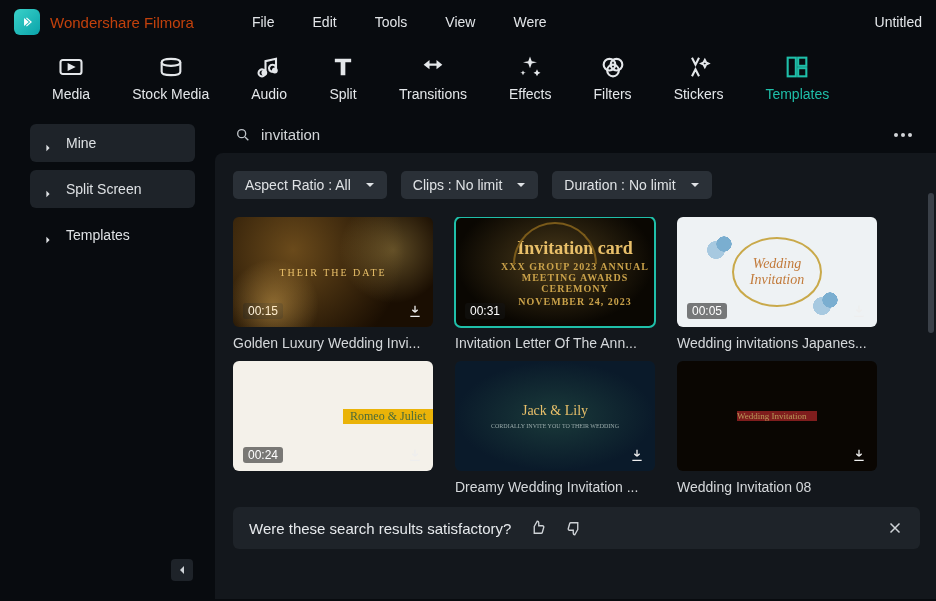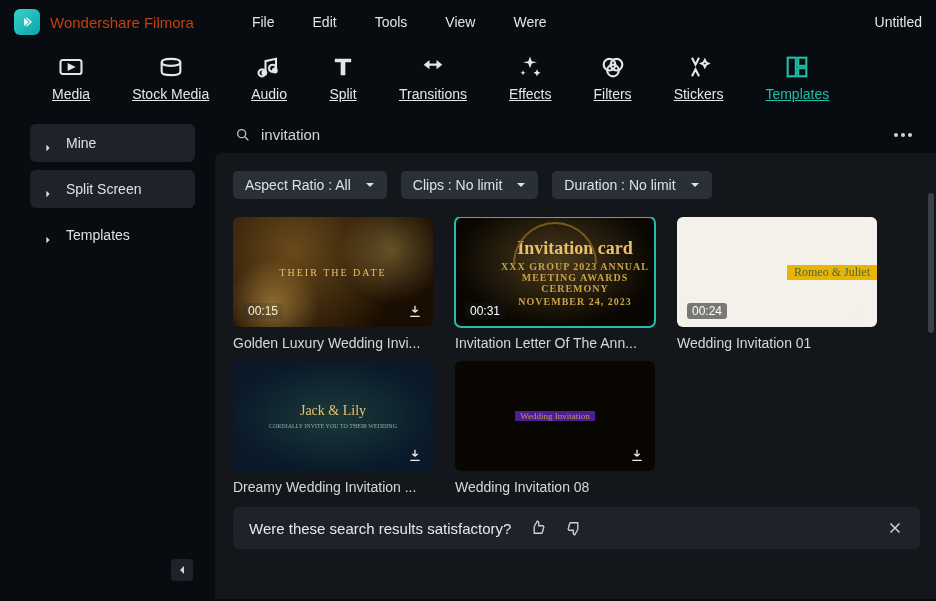--- a/index.html
+++ b/index.html
@@ -7,21 +7,21 @@
 .titlebar { display: flex; align-items: center; height: 44px; padding: 0 14px; gap: 10px; }
 .logo { width: 26px; height: 26px; background: linear-gradient(135deg,#3ad2c9,#0aa3aa); border-radius: 6px; display: flex; align-items: center; justify-content: center; }
 .logo svg { width: 14px; height: 14px; }
 .app-title { font-size: 15px; font-weight: 400; color: #c2410c; }
 .menubar { display: flex; gap: 38px; margin-left: 48px; font-size: 14px; color: #e2e5e8; }
 .menubar span { cursor: pointer; }
 .titlebar .spacer { flex: 1; }
 .docname { font-size: 14px; color: #e4e7ea; }
 
 .toolbar { display: flex; gap: 42px; padding: 10px 30px 14px 52px; align-items: flex-end; }
-.tool { display: flex; flex-direction: column; align-items: center; gap: 6px; cursor: pointer; color: #e4e7ea; text-decoration: underline; }
+.tool { display: flex; flex-direction: column; align-items: center; gap: 6px; cursor: pointer; color: #e4e7ea; }
 .tool .ticon { width: 28px; height: 26px; display: flex; align-items: center; justify-content: center; }
 .tool.active { color: #1fbfa9; }
 .tool span { font-size: 14px; }
 
 .body { display: flex; height: calc(601px - 44px - 74px); }
 .sidebar { width: 215px; padding: 8px 20px 8px 30px; display: flex; flex-direction: column; gap: 8px; position: relative; }
 .sbitem { display: flex; align-items: center; gap: 14px; height: 38px; padding-left: 14px; border-radius: 6px; cursor: pointer; color: #dee1e4; font-size: 14px; }
 .sbitem.hover { background: #1e2329; }
 .chev { width: 8px; height: 8px; display: inline-block; }
 .chev svg { width: 8px; height: 8px; }
@@ -73,21 +73,21 @@
 .t2 .wl { font-family: cursive; color: #c27a3a; font-size: 14px; font-style: italic; }
 .t3 { background: #f4f1ea; display:flex; }
 .t3 .left { width:55%; background:linear-gradient(135deg,#e8e0c8,#d0d8b8); }
 .t3 .right { width:45%; background:#eab308; display:flex; flex-direction:column; align-items:center; justify-content:center; gap:2px;}
 .t3 .nm { font-family: cursive; color:#4a6a3a; font-size:12px;}
 .t4 { background: radial-gradient(ellipse at 50% 50%, #1a3a3a 0%, #0a1a2a 70%); }
 .t4 .txt { color:#e9c06a; font-family:cursive; font-size:14px; text-align:center;}
 .t4 .sub2 { color:#9aa; font-size:6px; display:block; margin-top:4px;}
 .t5 { background: #0a0602; display:flex;}
 .t5 .l, .t5 .r { width:30%; background:radial-gradient(circle at 50% 50%, #3a2a0a 0%, #0a0602 80%);}
-.t5 .c { width:40%; background:#4c1d95; display:flex; align-items:center; justify-content:center;}
+.t5 .c { width:40%; background:#7f1d1d; display:flex; align-items:center; justify-content:flex-start;}
 .t5 .wl { font-family:cursive; color:#b89a5a; font-size:9px;}
 </style>
 </head>
 <body>
 
 <div class="titlebar">
   <div class="logo">
     <svg viewBox="0 0 24 24" fill="white">
         <path d="M7 5l8 7-8 7V5z"></path>
         <path d="M11 5l8 7-8 7" fill="none" stroke="white" stroke-width="2"></path>
@@ -265,33 +265,47 @@
           <div class="label">Golden Luxury Wedding Invi...</div>
         </div>
         <div class="card">
           <div class="thumb t1 selected">
               <div class="txt"><span>Invitation card</span><span class="sub">XXX GROUP 2023 ANNUAL MEETING AWARDS CEREMONY</span><span class="sub">NOVEMBER 24, 2023</span></div>
               <div class="dur">00:31</div>
             </div>
           <div class="label">Invitation Letter Of The Ann...</div>
         </div>
         <div class="card">
+          <div class="thumb t2">
+              <div class="frame">
+                <div class="wl">Wedding</div>
+                <div class="wl">Invitation</div>
+              </div>
+              <div class="dur">00:05</div>
+              <div class="dl">
+                <svg viewBox="0 0 24 24" fill="none" stroke="currentColor" stroke-width="2">
+                  <path d="M12 4v10m0 0l-4-4m4 4l4-4M5 20h14"></path>
+                </svg>
+              </div>
+            </div>
+          <div class="label">Wedding invitations Japanes...</div>
+        </div>
+        <div class="card">
           <div class="thumb t3">
               <div class="left"></div>
               <div class="right">
                 <div class="nm">Romeo &amp; Juliet</div>
               </div>
               <div class="dur">00:24</div>
               <div class="dl">
                 <svg viewBox="0 0 24 24" fill="none" stroke="currentColor" stroke-width="2">
                   <path d="M12 4v10m0 0l-4-4m4 4l4-4M5 20h14"></path>
                 </svg>
               </div>
             </div>
-          <div class="label">Wedding Invitation 01</div>
         </div>
         <div class="card">
           <div class="thumb t4">
               <div class="txt"><span>Jack &amp; Lily</span><span class="sub2">CORDIALLY INVITE YOU TO THEIR WEDDING</span></div>
               <div class="dl">
                 <svg viewBox="0 0 24 24" fill="none" stroke="currentColor" stroke-width="2">
                   <path d="M12 4v10m0 0l-4-4m4 4l4-4M5 20h14"></path>
                 </svg>
               </div>
             </div>

